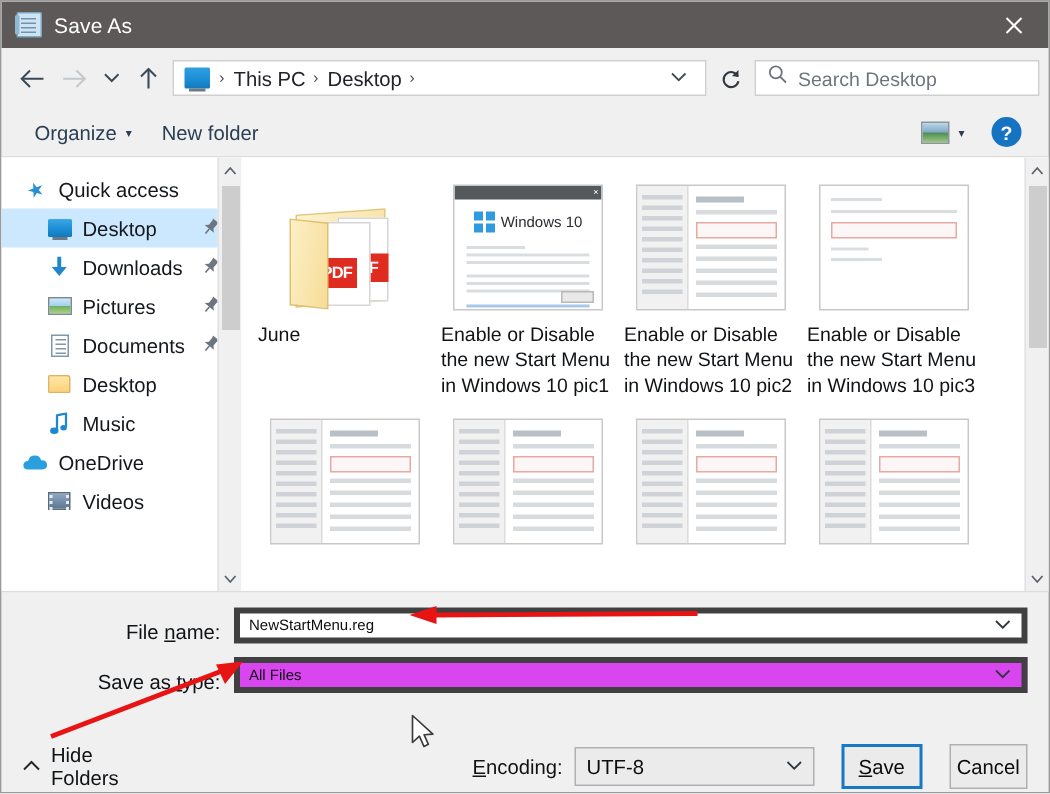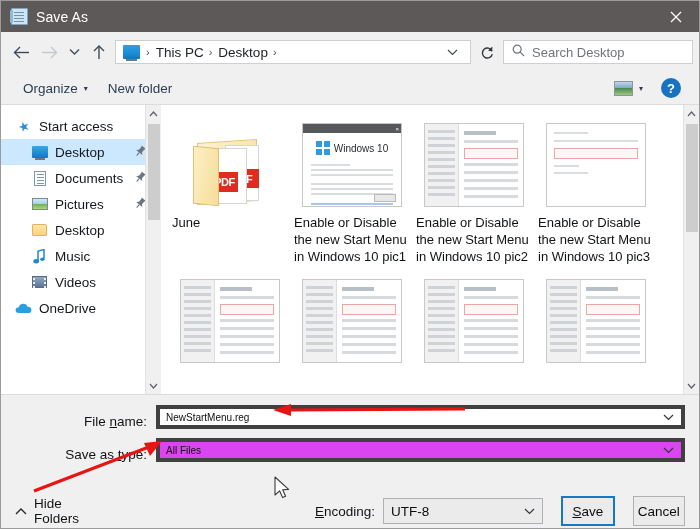--- a/index.html
+++ b/index.html
@@ -499,81 +499,94 @@
   </div>
 
   <div class="body-area">
 
     <div class="sidebar">
       <div id="side-list">
           <div class="side-item root">
             <span class="side-ico">
               <span class="ico-star">★</span>
             </span>
-            <span>Start access</span>
+            <span>Quick access</span>
           </div>
           <div class="side-item child selected">
             <span class="side-ico">
               <span class="ico-desk"></span>
             </span>
             <span>Desktop</span>
             <span class="pin"><svg width="11" height="12" viewBox="0 0 11 12">
                 <path d="M3 0.6 L8.6 0.6 L7.6 2 L7.6 5.6 L9.6 7.6 L1.6 7.6 L3.6 5.6 L3.6 2 Z" fill="#6c7680"></path>
                 <line x1="5.6" y1="7.6" x2="5.6" y2="11.6" stroke="#6c7680" stroke-width="1.1"></line>
               </svg></span>
           </div>
           <div class="side-item child">
             <span class="side-ico">
-              <span class="ico-doc"></span>
+              <svg width="13" height="15" viewBox="0 0 13 15">
+                <path d="M6.5 0 L6.5 8.5" stroke="#1f86d0" stroke-width="2.6"></path>
+                <path d="M1.5 7 L6.5 13 L11.5 7 Z" fill="#1f86d0"></path>
+              </svg>
             </span>
-            <span>Documents</span>
+            <span>Downloads</span>
             <span class="pin"><svg width="11" height="12" viewBox="0 0 11 12">
                 <path d="M3 0.6 L8.6 0.6 L7.6 2 L7.6 5.6 L9.6 7.6 L1.6 7.6 L3.6 5.6 L3.6 2 Z" fill="#6c7680"></path>
                 <line x1="5.6" y1="7.6" x2="5.6" y2="11.6" stroke="#6c7680" stroke-width="1.1"></line>
               </svg></span>
           </div>
           <div class="side-item child">
             <span class="side-ico">
               <span class="ico-pic"></span>
             </span>
             <span>Pictures</span>
             <span class="pin"><svg width="11" height="12" viewBox="0 0 11 12">
                 <path d="M3 0.6 L8.6 0.6 L7.6 2 L7.6 5.6 L9.6 7.6 L1.6 7.6 L3.6 5.6 L3.6 2 Z" fill="#6c7680"></path>
                 <line x1="5.6" y1="7.6" x2="5.6" y2="11.6" stroke="#6c7680" stroke-width="1.1"></line>
               </svg></span>
           </div>
           <div class="side-item child">
             <span class="side-ico">
+              <span class="ico-doc"></span>
+            </span>
+            <span>Documents</span>
+            <span class="pin"><svg width="11" height="12" viewBox="0 0 11 12">
+                <path d="M3 0.6 L8.6 0.6 L7.6 2 L7.6 5.6 L9.6 7.6 L1.6 7.6 L3.6 5.6 L3.6 2 Z" fill="#6c7680"></path>
+                <line x1="5.6" y1="7.6" x2="5.6" y2="11.6" stroke="#6c7680" stroke-width="1.1"></line>
+              </svg></span>
+          </div>
+          <div class="side-item child">
+            <span class="side-ico">
               <span class="ico-folder"></span>
             </span>
             <span>Desktop</span>
           </div>
           <div class="side-item child">
             <span class="side-ico">
               <svg width="13" height="15" viewBox="0 0 13 15">
                 <path d="M5 12 L5 2 L11 0.6 L11 9.5" fill="none" stroke="#1f86d0" stroke-width="1.5"></path>
                 <ellipse cx="3.2" cy="12.2" rx="2.8" ry="2.2" fill="#1f86d0"></ellipse>
                 <ellipse cx="9.4" cy="10.2" rx="2.2" ry="1.8" fill="#1f86d0"></ellipse>
               </svg>
             </span>
             <span>Music</span>
           </div>
-          <div class="side-item child">
-            <span class="side-ico">
-              <span class="ico-vid"></span>
-            </span>
-            <span>Videos</span>
-          </div>
           <div class="side-item root">
             <span class="side-ico">
               <svg width="17" height="12" viewBox="0 0 17 12">
                 <path d="M4 11 Q0.4 11 0.6 8 Q0.9 5.4 3.8 5.3 Q4.6 1.6 8.4 1.7 Q11.7 1.8 12.4 4.8 Q16.3 4.6 16.4 7.9 Q16.5 11 13 11 Z" fill="#2a9fe0"></path>
               </svg>
             </span>
             <span>OneDrive</span>
+          </div>
+          <div class="side-item child">
+            <span class="side-ico">
+              <span class="ico-vid"></span>
+            </span>
+            <span>Videos</span>
           </div>
         </div>
       <div class="vscroll">
         <div class="arrow">
           <svg width="9" height="6" viewBox="0 0 9 6">
               <path d="M1 5 L4.5 1 L8 5" fill="none" stroke="#5c6269" stroke-width="1.2"></path>
             </svg>
         </div>
         <div class="thumb" style="top:19px;height:96px;"></div>
         <div class="arrow bottom">

